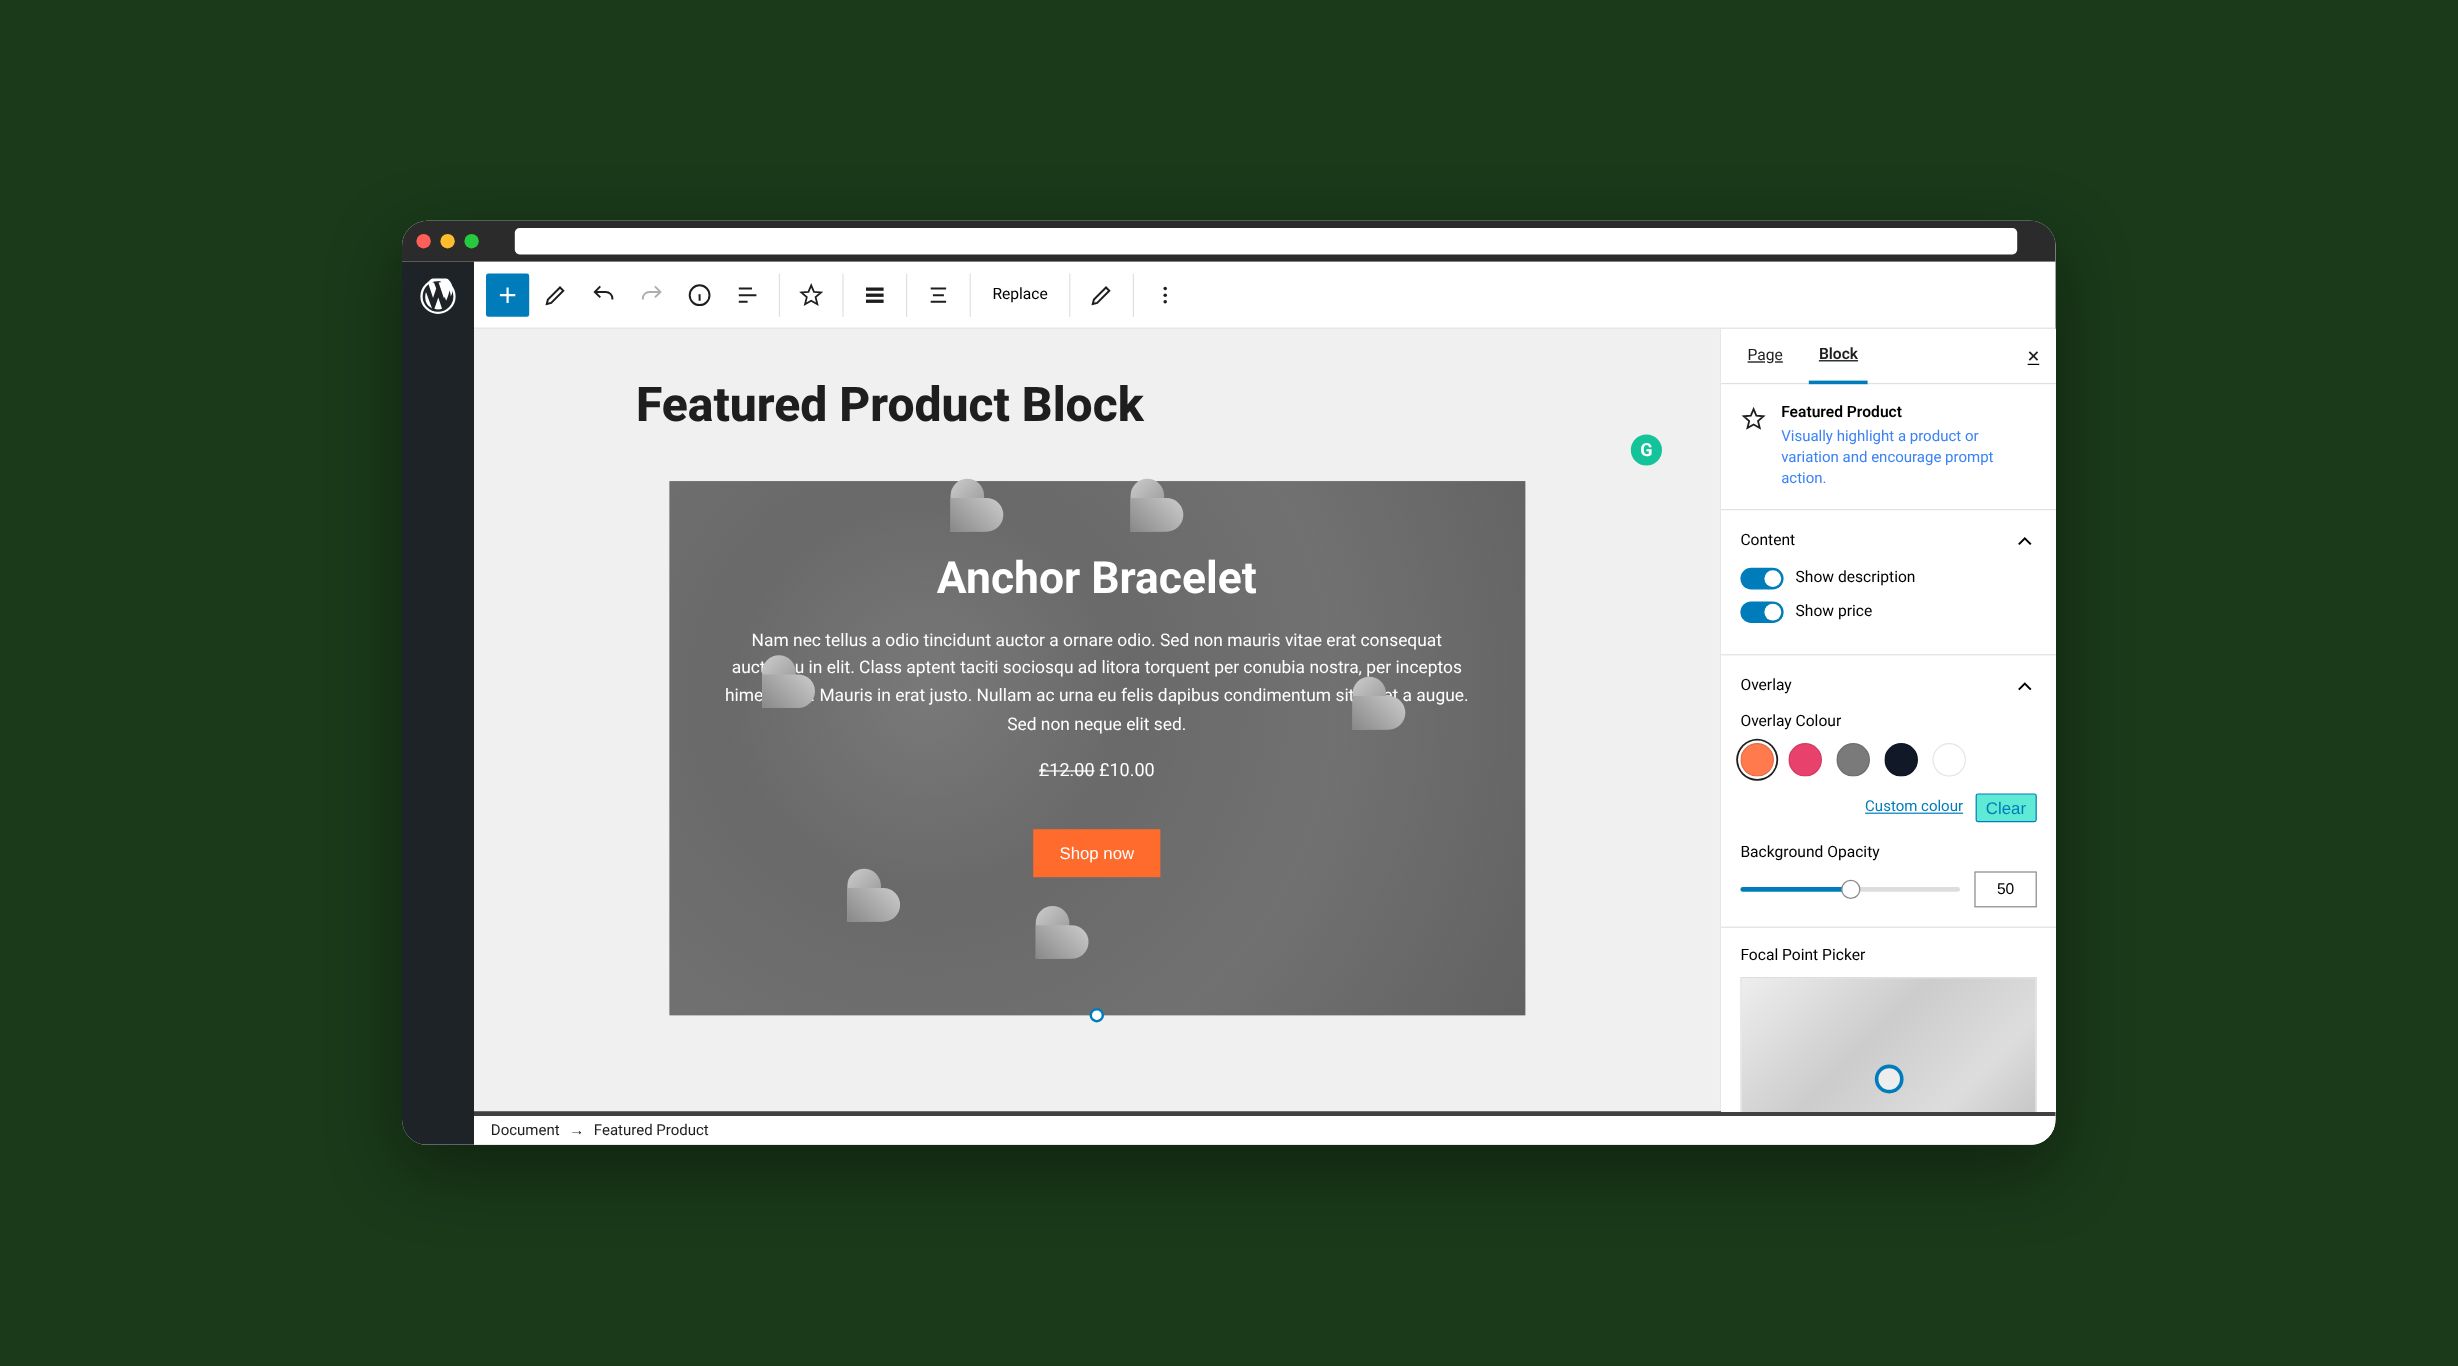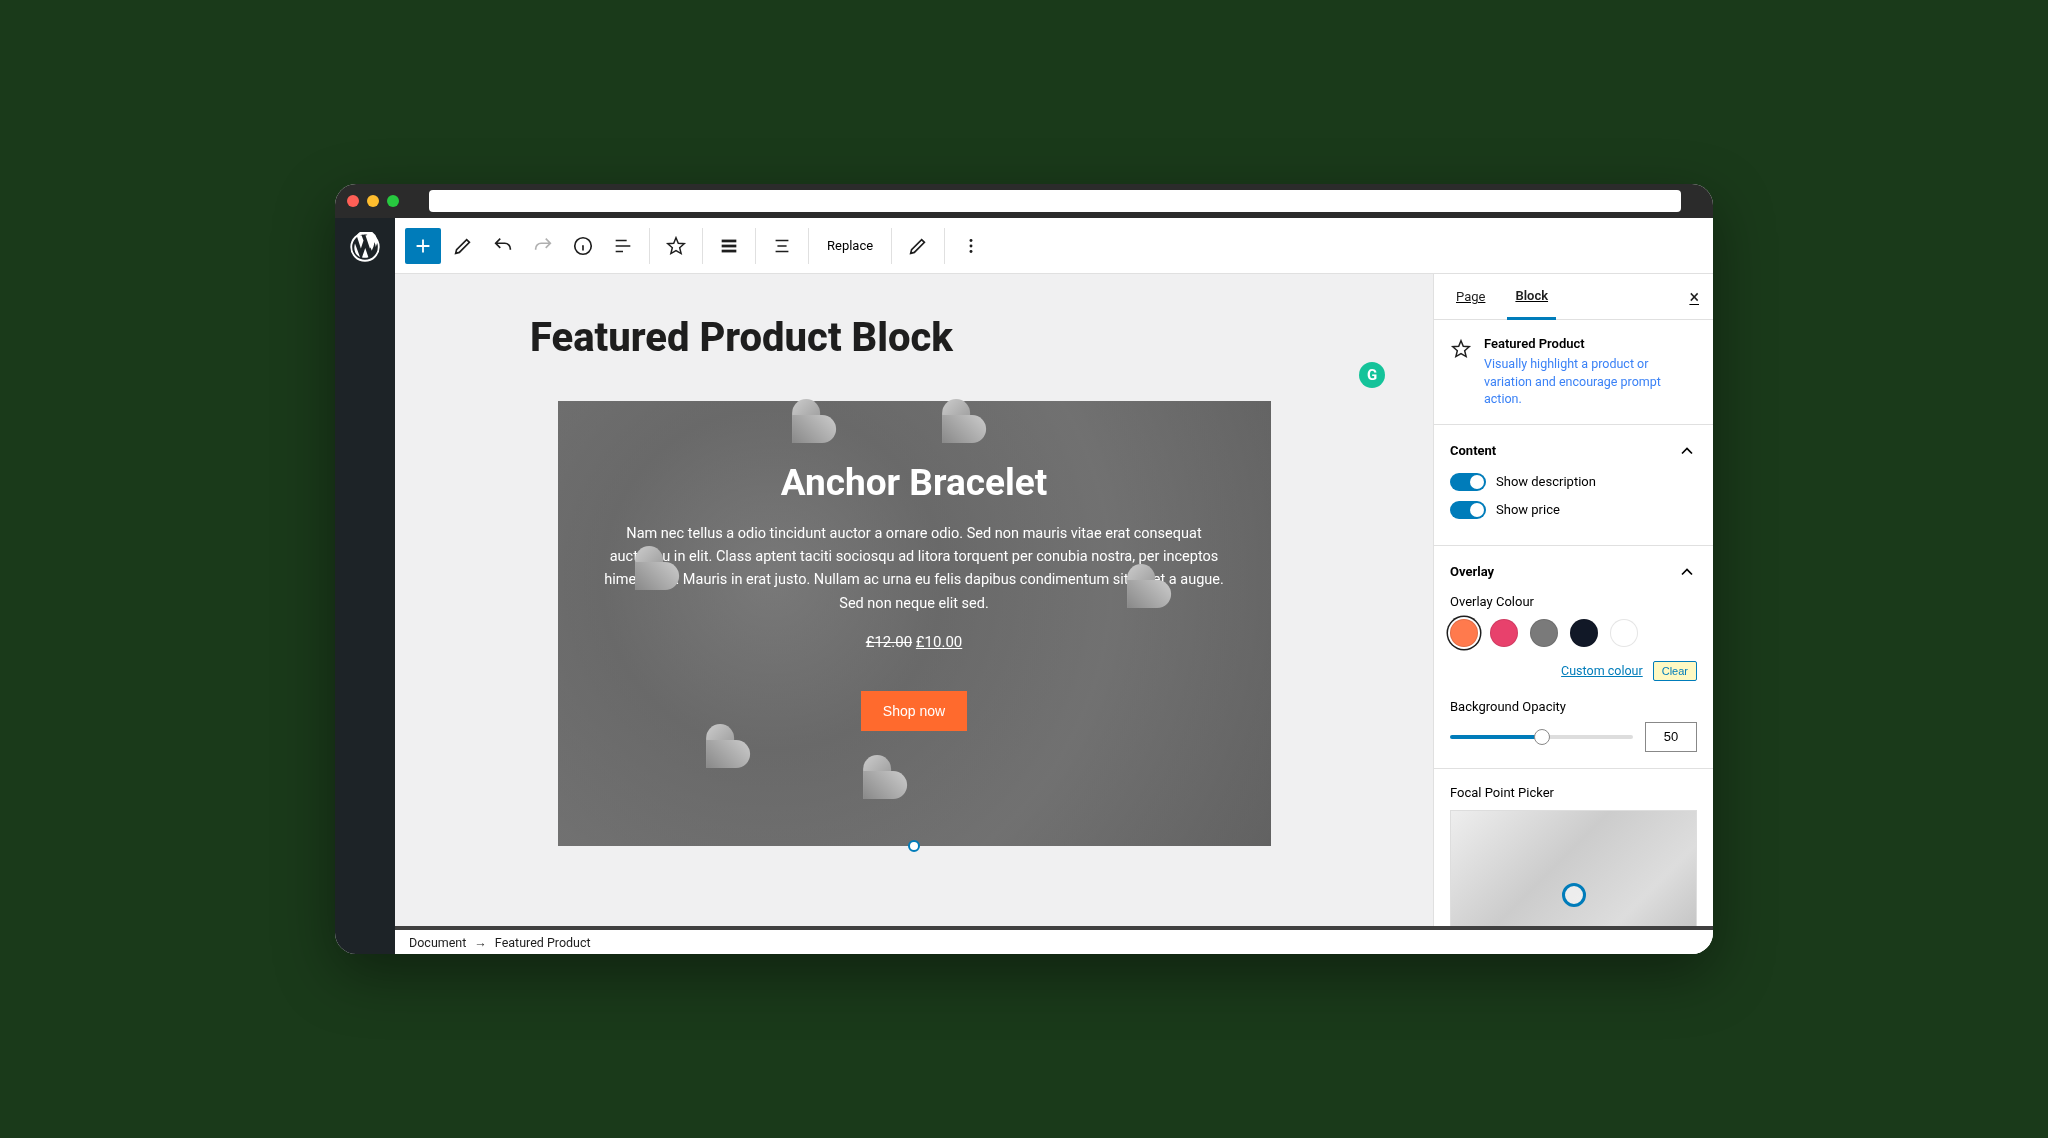--- a/index.html
+++ b/index.html
@@ -36,21 +36,21 @@
 .body-row { flex: 1; display: flex; overflow: hidden; }
 .canvas { flex: 1; background: #f0f0f1; overflow: auto; position: relative; padding: 30px 0 0 0; }
 .page-title { font-size: 40px; font-weight: 800; color: #1e1e1e; margin: 10px 0 40px 135px; }
 .gram { position: absolute; right: 48px; top: 88px; width: 26px; height: 26px; background: #15c39a; border-radius: 50%; color: #fff; display: flex; align-items: center; justify-content: center; font-weight: bold; font-size: 15px; }
 
 .fblock { width: 713px; height: 445px; margin: 0 auto; background: linear-gradient(rgba(80,80,80,0.55), rgba(80,80,80,0.55)), radial-gradient(circle at 30% 40%, #aaa 0%, #888 30%, #999 60%, #777 100%); background-color: #8a8a8a; position: relative; color: #fff; display: flex; flex-direction: column; align-items: center; text-align: center; padding: 60px 40px 0; }
 .fblock h2 { font-size: 37px; font-weight: 700; margin-bottom: 18px; }
 .fblock p { font-size: 14.5px; line-height: 1.6; max-width: 620px; margin-bottom: 18px; }
 .price { font-size: 15px; margin-bottom: 40px; }
 .price .old { text-decoration: line-through; }
-.price .new { text-decoration: underline; }
+.price .new { }
 .shop { background: #ff6a2d; color: #fff; border: none; padding: 12px 22px; font-size: 14px; cursor: pointer; }
 .resize-handle { position: absolute; bottom: -6px; left: 50%; transform: translateX(-50%); width: 12px; height: 12px; background: #fff; border: 2px solid #007cba; border-radius: 50%; }
 
 
 .heart { position: absolute; width: 50px; height: 45px; transform: rotate(45deg); }
 .heart::before, .heart::after { content: ''; position: absolute; width: 28px; height: 44px; background: linear-gradient(135deg, #ccc, #888); border-radius: 28px 28px 0 0; }
 .heart::before { left: 0; transform: rotate(-45deg); transform-origin: 0 100%; }
 .heart::after { left: -28px; transform: rotate(45deg); transform-origin: 100% 100%; }
 .h1 { top: 5%; left: 34%; }
 .h2 { top: 5%; left: 55%; }
@@ -66,33 +66,33 @@
 .tab { padding: 14px 8px; cursor: pointer; margin-right: 14px; color: #1e1e1e; }
 .tab.active { font-weight: 600; border-bottom: 3px solid #007cba; margin-bottom: -1px; }
 .close-x { margin-left: auto; font-size: 18px; cursor: pointer; color: #1e1e1e; }
 
 .panel { padding: 16px; border-bottom: 1px solid #e0e0e0; }
 .block-head { display: flex; gap: 12px; }
 .block-head svg { width: 22px; height: 22px; flex-shrink: 0; color: #1e1e1e; margin-top: 2px; }
 .block-head .t { font-weight: 600; margin-bottom: 4px; }
 .block-head .d { color: #3b82f6; line-height: 1.4; font-size: 12.5px; }
 
-.sec-head { display: flex; align-items: center; justify-content: space-between; font-weight: 700; margin-bottom: 12px; cursor: pointer; }
+.sec-head { display: flex; align-items: center; justify-content: space-between; font-weight: 400; margin-bottom: 12px; cursor: pointer; }
 .chev { width: 20px; height: 20px; }
 
 .tog-row { display: flex; align-items: center; gap: 10px; margin: 10px 0; }
 .toggle { width: 36px; height: 18px; background: #007cba; border-radius: 10px; position: relative; cursor: pointer; }
 .toggle::after { content: ''; position: absolute; width: 14px; height: 14px; background: #fff; border-radius: 50%; top: 2px; right: 2px; }
 
 .swatches { display: flex; gap: 12px; margin: 10px 0 14px; }
 .sw { width: 28px; height: 28px; border-radius: 50%; cursor: pointer; border: 1px solid rgba(0,0,0,0.1); }
 .sw.sel { box-shadow: 0 0 0 2px #fff, 0 0 0 3.5px #1e1e1e; }
 .custom-row { display: flex; align-items: center; justify-content: flex-end; gap: 10px; }
 .custom-link { color: #007cba; text-decoration: underline; font-size: 12.5px; cursor: pointer; }
-.clear-btn { border: 1px solid #007cba; color: #007cba; background: #fef9c3; padding: 3px 8px; font-size: 11px; cursor: pointer; border-radius: 2px; }
+.clear-btn { border: 1px solid #007cba; color: #007cba; background: #5eead4; padding: 3px 8px; font-size: 14px; cursor: pointer; border-radius: 2px; }
 
 .opac-row { display: flex; align-items: center; gap: 12px; }
 .slider { flex: 1; height: 4px; background: linear-gradient(to right, #007cba 0%, #007cba 50%, #ddd 50%, #ddd 100%); border-radius: 2px; position: relative; }
 .slider .thumb { position: absolute; left: 50%; top: 50%; width: 16px; height: 16px; background: #fff; border: 1px solid #888; border-radius: 50%; transform: translate(-50%, -50%); }
 .opac-input { width: 52px; height: 30px; border: 1px solid #888; text-align: center; font-size: 13px; }
 
 .focal { width: 100%; height: 155px; background: linear-gradient(135deg, #eee 0%, #ccc 40%, #ddd 70%, #bbb 100%); margin-top: 10px; position: relative; border: 1px solid #ddd; overflow: hidden; }
 .focal .fdot { position: absolute; left: 50%; top: 55%; width: 24px; height: 24px; border: 3px solid #007cba; border-radius: 50%; background: rgba(255,255,255,0.6); transform: translate(-50%,-50%); }
 </style>
 </head>

